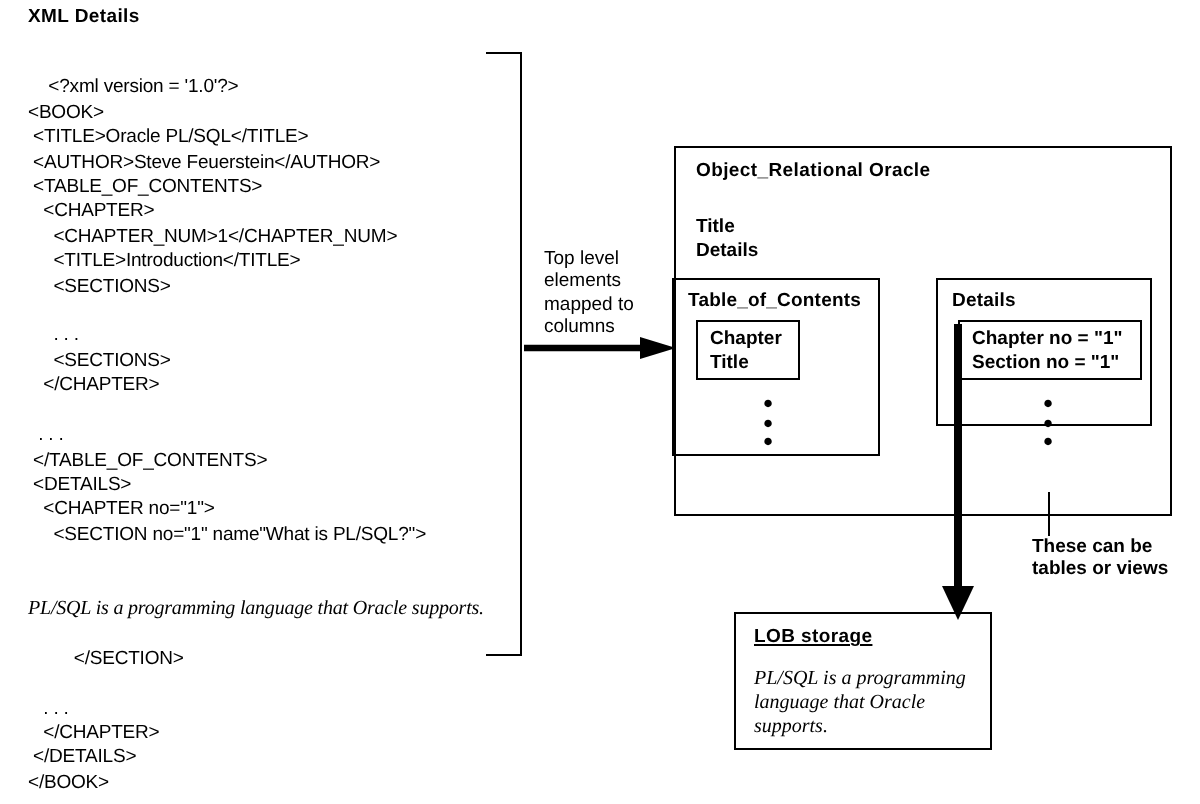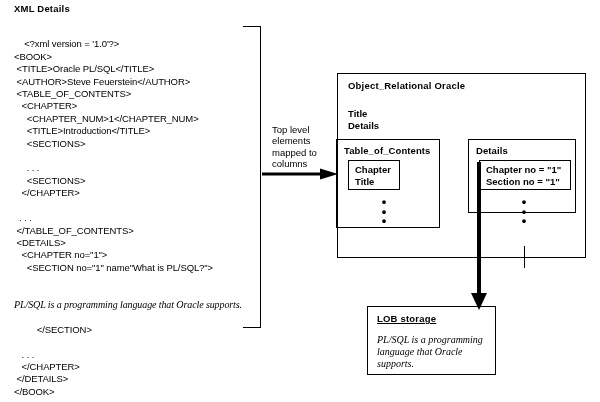--- a/index.html
+++ b/index.html
@@ -268,18 +268,19 @@
         <div>•</div>
     </div>
   </div>
 
   <svg id="lob-arrow" viewBox="0 0 26 148" xmlns="http://www.w3.org/2000/svg">
     <line x1="13" y1="0" x2="13" y2="134" stroke="#000" stroke-width="4"></line>
     <polygon points="5,131 21,131 13,148" fill="#000"></polygon>
   </svg>
 
   <div id="leader-line"></div>
+  <div id="tables-or-views">These can be tables or views</div>
 
   <div id="lob-box"></div>
   <div id="lob-title">LOB storage</div>
   <div id="lob-text">PL/SQL is a programming language that Oracle supports.</div>
 
 </div>
 
 </body></html>

